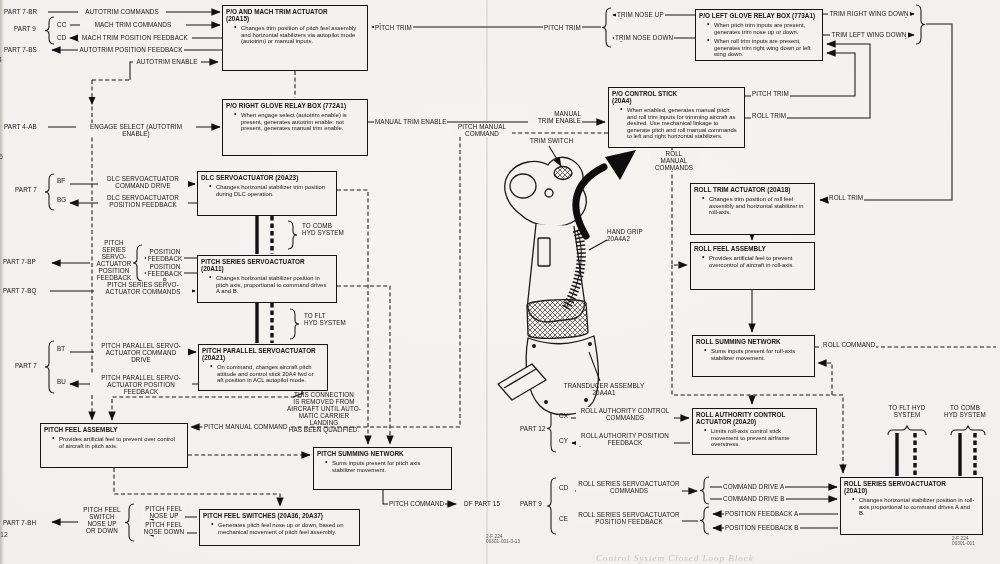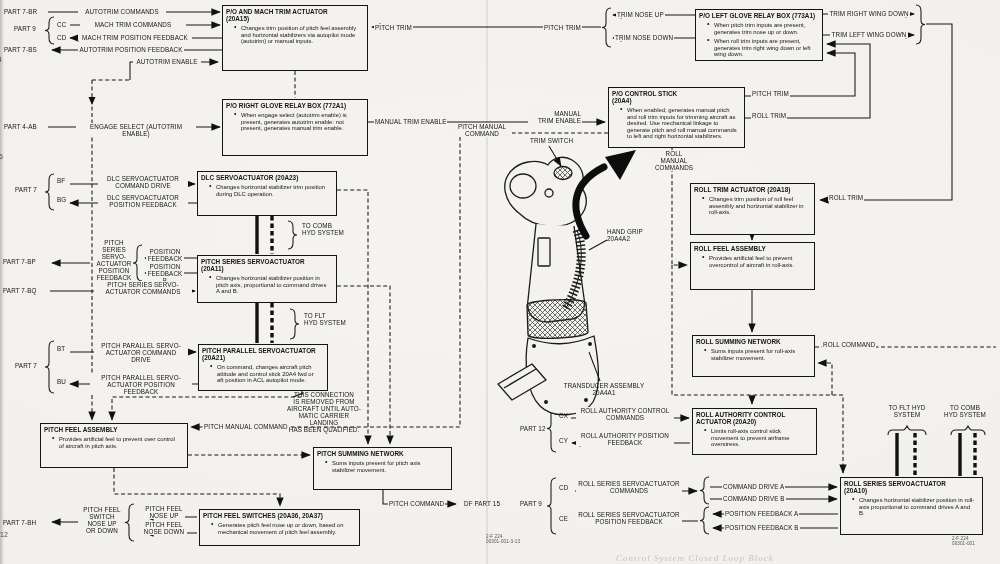--- a/index.html
+++ b/index.html
@@ -266,21 +266,21 @@
 POSITION FEEDBACK</span>
   <span class="L bgm" style="left:722px;top:483px;">COMMAND DRIVE A</span>
   <span class="L bgm" style="left:722px;top:495px;">COMMAND DRIVE B</span>
   <span class="L bgm" style="left:724px;top:510px;">POSITION FEEDBACK A</span>
   <span class="L bgm" style="left:724px;top:524px;">POSITION FEEDBACK B</span>
 
   <span class="L tiny pre" style="left:486px;top:534px;">2-F 224
 00301-001-3-13</span>
   <span class="L tiny pre" style="left:952px;top:536px;">2-F 224
 00301-001</span>
-  <span class="L ghost" style="left:616px;top:555px;">Control System Closed Loop Block</span>
+  <span class="L ghost" style="left:596px;top:555px;">Control System Closed Loop Block</span>
   <span class="L edge" style="left:-2px;top:56px;">4</span>
   <span class="L edge" style="left:-5px;top:153px;">16</span>
   <span class="L edge" style="left:0px;top:531px;">12</span>
 
   <div class="box" style="left:222px;top:5px;width:146px;height:66px;">
     <div class="t">P/O AND MACH TRIM ACTUATOR
 (20A15)</div>
     <div class="bullet">Changes trim position of pitch feel assembly and horizontal stabilizers via autopilot mode (autotrim) or manual inputs.</div>
   </div>
   <div class="box" style="left:222px;top:99px;width:146px;height:57px;">

